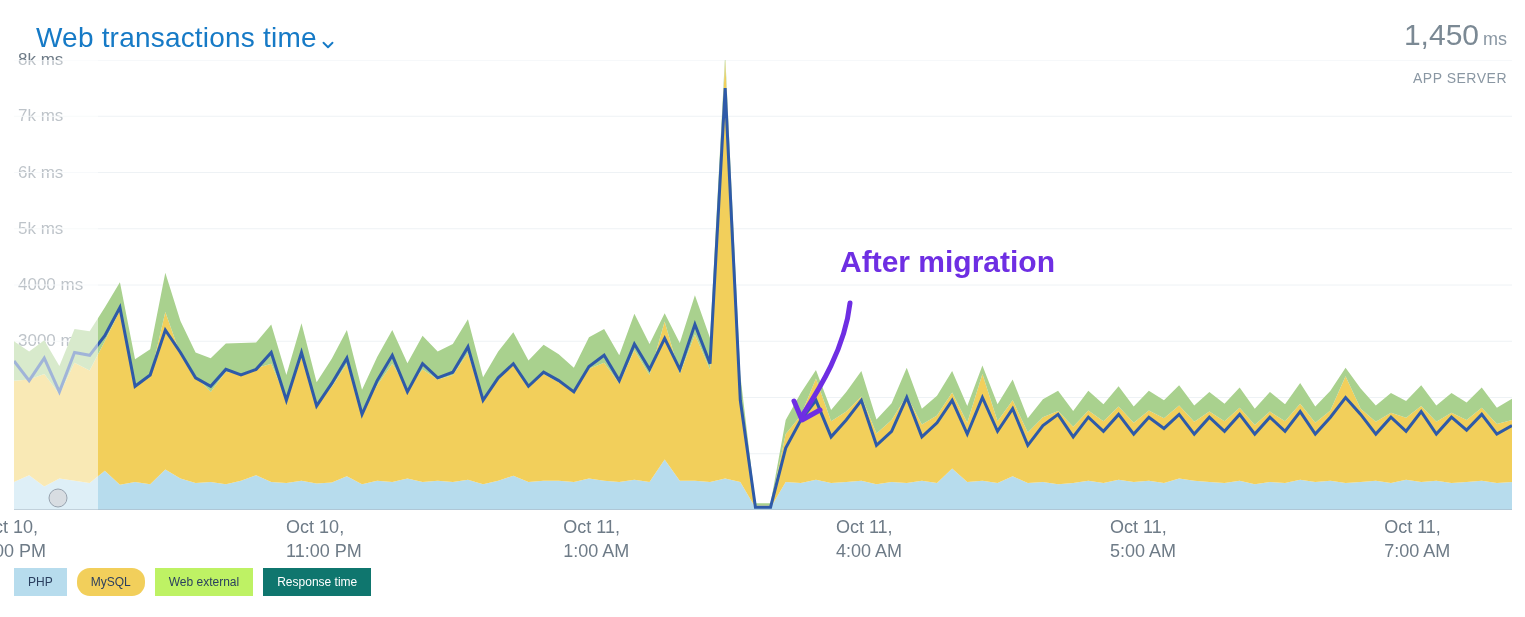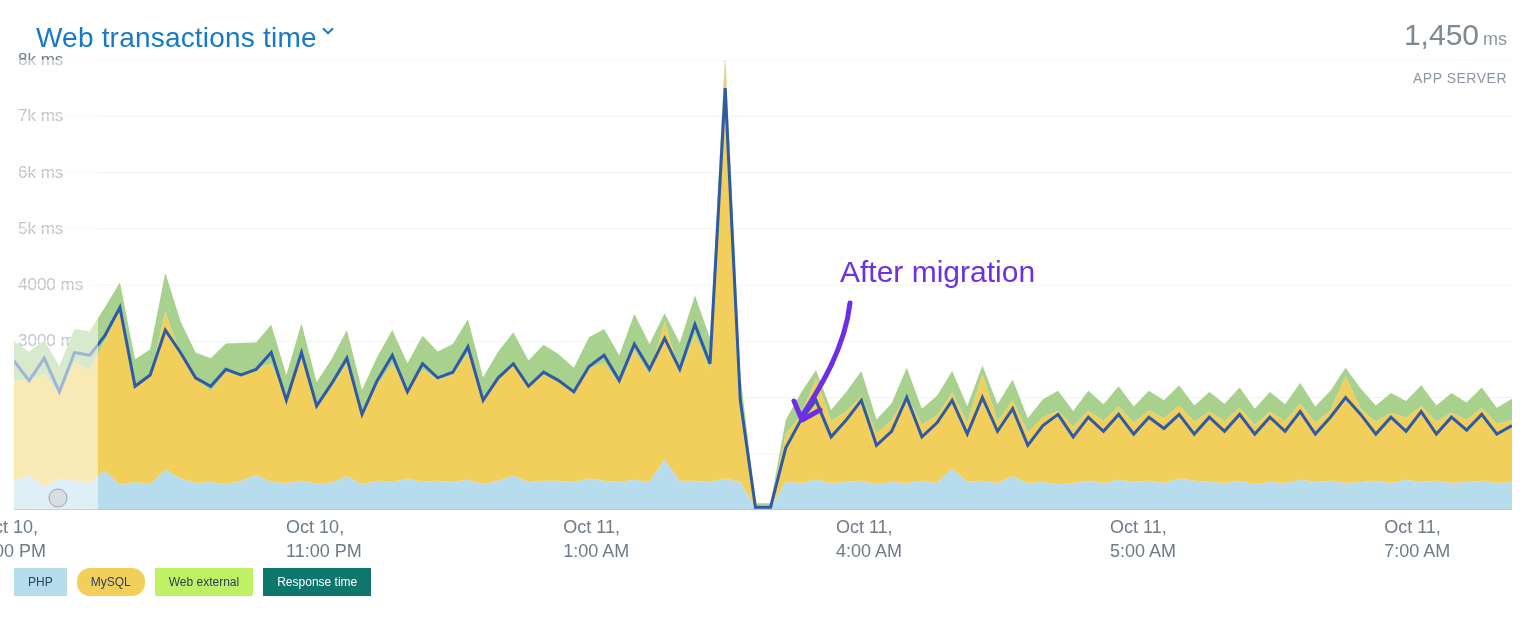--- a/index.html
+++ b/index.html
@@ -1,28 +1,28 @@
 <!DOCTYPE html>
 <html><head>
 <meta charset="utf-8">
 <style>
   html,body{margin:0;padding:0;font-family:-apple-system,BlinkMacSystemFont,"Segoe UI",Helvetica,Arial,sans-serif;color:#2a3f5f;background:#fff}
   .wrap{position:relative;width:1525px;height:617px;overflow:hidden}
-  .title-row{position:absolute;left:36px;top:22px;display:flex;align-items:flex-start;gap:2px;cursor:pointer}
+  .title-row{position:absolute;left:36px;top:22px;display:flex;align-items:flex-end;gap:2px;cursor:pointer}
   .title-row h1{margin:0;font-size:28px;font-weight:400;color:#167ac6;letter-spacing:.2px}
   .stat{position:absolute;right:18px;top:18px;text-align:right}
   .stat .v{font-size:30px;color:#7b8994;font-weight:400}
   .stat .u{font-size:18px;color:#8a97a3;margin-left:4px}
   .stat .s{font-size:14px;color:#8a97a3;letter-spacing:.5px;margin-top:18px}
   .plot{position:absolute;left:14px;top:60px;width:1498px;height:450px}
   .ytick{position:absolute;left:0;font-size:17px;color:#6e7b87;white-space:nowrap;transform:translateY(-50%)}
   .xtick{position:absolute;top:515px;font-size:18px;color:#6e7b87;line-height:1.35;text-align:left;white-space:nowrap}
   .legend{position:absolute;left:14px;top:568px;display:flex;gap:10px}
   .lg{display:flex;align-items:center;height:28px;padding:0 14px;font-size:12px}
-  .annot{position:absolute;left:840px;top:255px;color:#6e2ee3;font-weight:400;font-size:30px}
+  .annot{position:absolute;left:840px;top:245px;color:#6e2ee3;font-weight:700;font-size:30px}
   .arrow{position:absolute;left:790px;top:298px;width:80px;height:130px}
   svg .ax{stroke:#a6b2bf;stroke-width:1}
   svg .grid{stroke:#eef2f5;stroke-width:1}
   .chev{width:18px;height:18px}
 </style>
 </head>
 <body>
 
 <div class="wrap">
 

